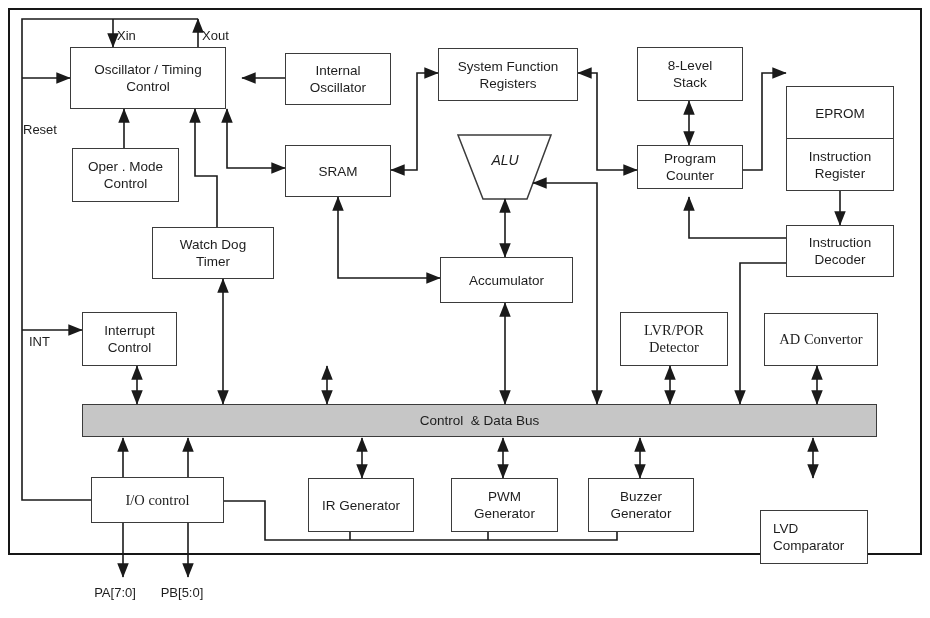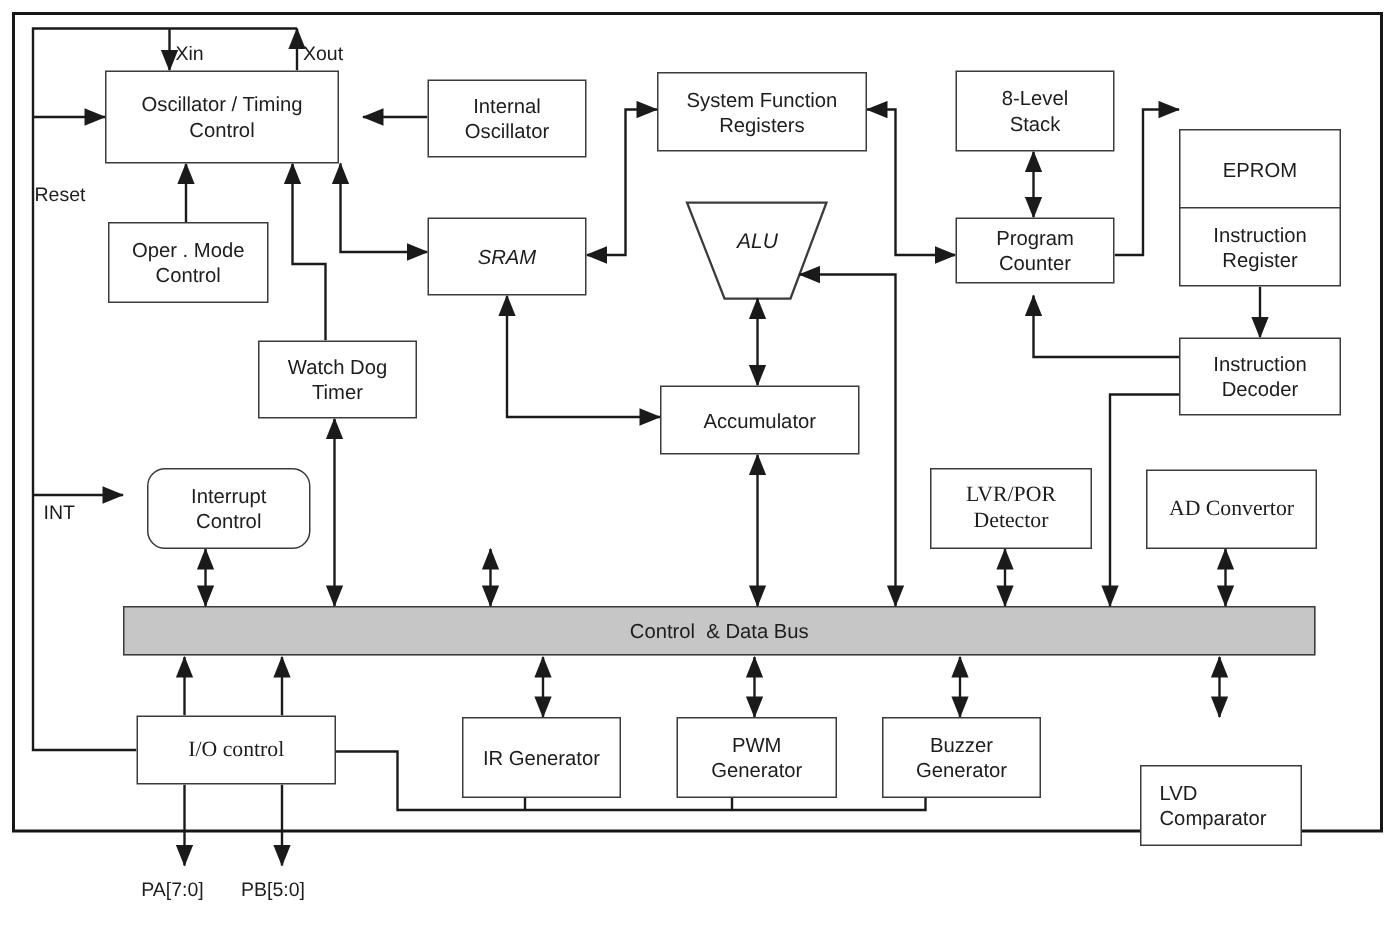--- a/index.html
+++ b/index.html
@@ -49,31 +49,31 @@
 Control</div>
   <div class="blk" style="left:285px;top:53px;width:106px;height:52px;">Internal
 Oscillator</div>
   <div class="blk" style="left:438px;top:48px;width:140px;height:53px;">System Function
 Registers</div>
   <div class="blk" style="left:637px;top:47px;width:106px;height:54px;">8-Level
 Stack</div>
   <div class="blk" style="left:786px;top:53px;width:108px;height:54px;margin-top:33px;">EPROM</div>
   <div class="blk" style="left:72px;top:148px;width:107px;height:54px;">Oper . Mode
 Control</div>
-  <div class="blk" style="left:285px;top:145px;width:106px;height:52px;font-style:italic;">SRAM</div>
+  <div class="blk" style="left:285px;top:145px;width:106px;height:52px;">SRAM</div>
   <div class="blk" style="left:637px;top:145px;width:106px;height:44px;">Program
 Counter</div>
   <div class="blk" style="left:786px;top:138px;width:108px;height:53px;">Instruction
 Register</div>
-  <div class="blk" style="left:172px;top:227px;width:106px;height:52px;">Watch Dog
+  <div class="blk" style="left:152px;top:227px;width:122px;height:52px;">Watch Dog
 Timer</div>
   <div class="blk" style="left:786px;top:225px;width:108px;height:52px;">Instruction
 Decoder</div>
   <div class="blk" style="left:440px;top:257px;width:133px;height:46px;">Accumulator</div>
-  <div class="blk" style="left:98px;top:312px;width:109px;height:54px;border-radius:12px;">Interrupt
+  <div class="blk" style="left:82px;top:312px;width:95px;height:54px;">Interrupt
 Control</div>
   <div class="blk serif" style="left:620px;top:312px;width:108px;height:54px;">LVR/POR
 Detector</div>
   <div class="blk serif" style="left:764px;top:313px;width:114px;height:53px;">AD Convertor</div>
   <div class="blk serif" style="left:91px;top:477px;width:133px;height:46px;">I/O control</div>
   <div class="blk" style="left:308px;top:478px;width:106px;height:54px;">IR Generator</div>
   <div class="blk" style="left:451px;top:478px;width:107px;height:54px;">PWM
 Generator</div>
   <div class="blk" style="left:588px;top:478px;width:106px;height:54px;">Buzzer
 Generator</div>

